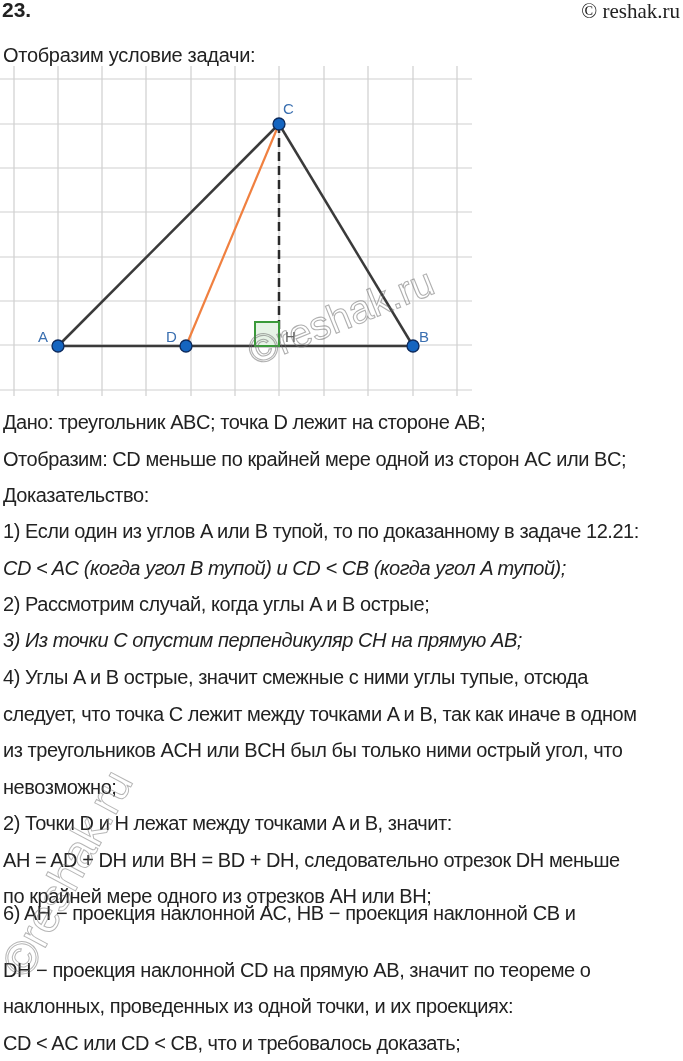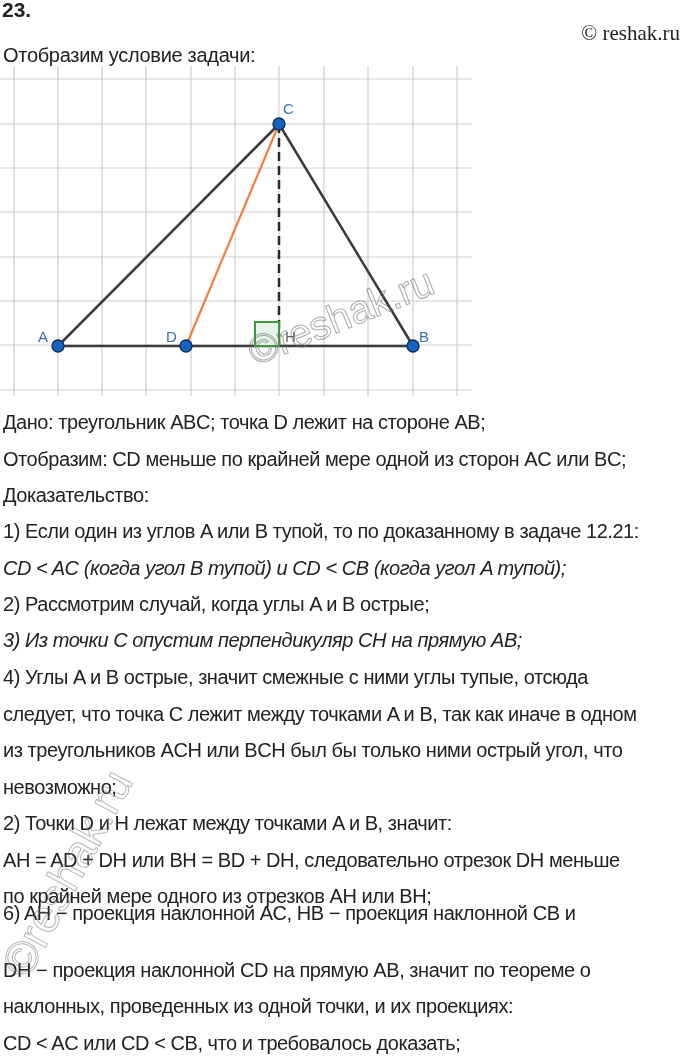--- a/index.html
+++ b/index.html
@@ -1,21 +1,21 @@
 <!DOCTYPE html>
 <html><head>
 <meta charset="utf-8">
 <style>
   html, body { margin: 0; padding: 0; background: #ffffff; }
   body { width: 683px; height: 1061px; position: relative; overflow: hidden;
          font-family: "Liberation Serif", "DejaVu Serif", serif; color: #222; }
   .hdr-num { position: absolute; left: 2px; top: -2px; font-family: "Liberation Sans", sans-serif;
              font-weight: bold; font-size: 21px; color: #222; }
   .hdr-wm { position: absolute; right: 3px; top: -1px; font-family: "Liberation Serif", serif;
-            font-size: 21px; color: #222; margin-top: 22px; }
+            font-size: 21px; color: #222; }
   .intro { position: absolute; left: 3px; top: 44px; font-size: 20px; font-family: "Liberation Sans", sans-serif;
            letter-spacing: -0.3px; }
   svg.fig { position: absolute; left: 0; top: 66px; }
   .line { position: absolute; left: 3px; white-space: nowrap; font-size: 20px;
           font-family: "Liberation Sans", sans-serif; letter-spacing: -0.45px; color: #222; }
   .wm-diag { position: absolute; font-family: "Liberation Sans", sans-serif; color: transparent;
              -webkit-text-stroke: 1px rgba(120,120,120,0.55); pointer-events: none; }
 </style>
 </head>
 <body>

